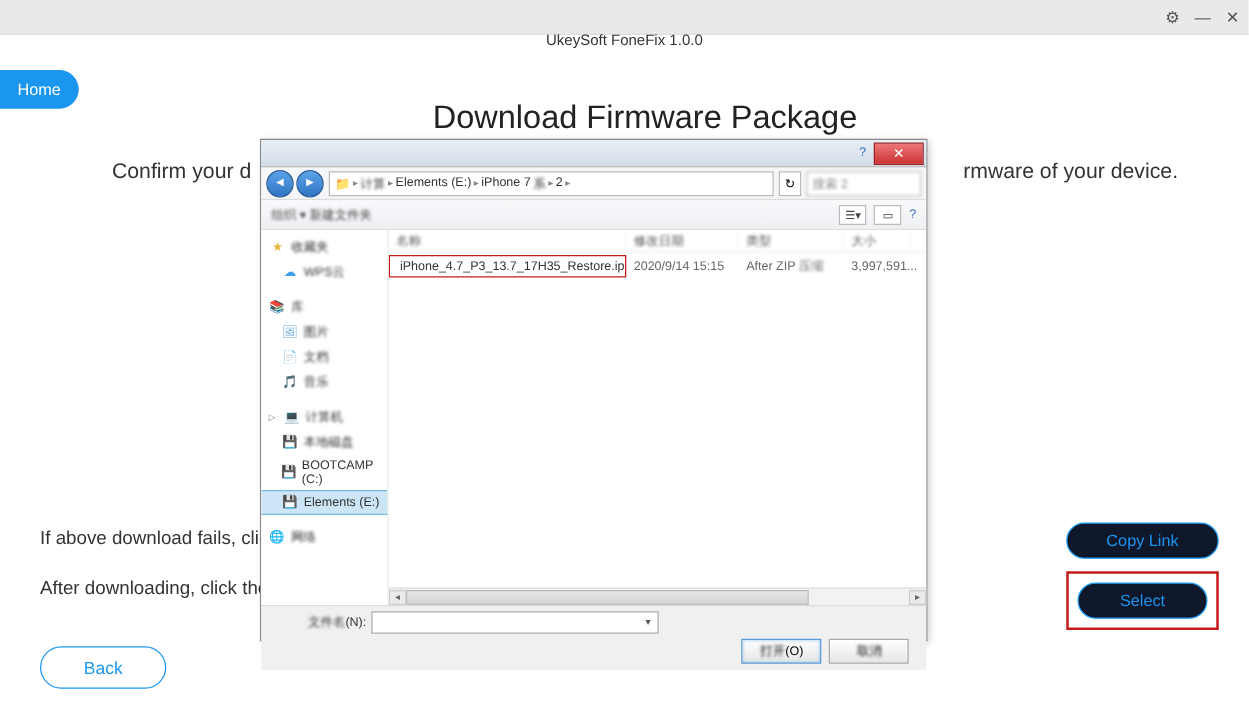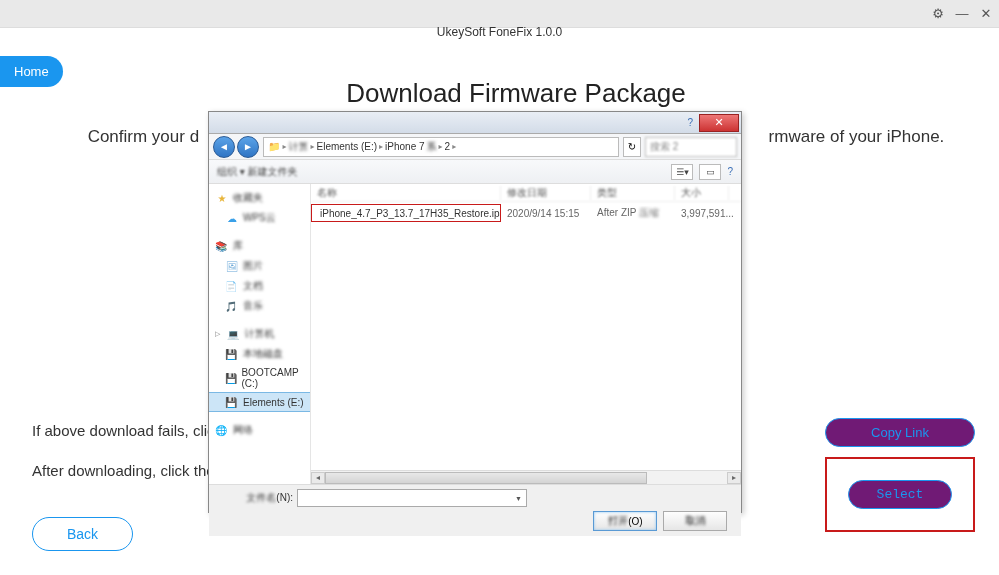--- a/index.html
+++ b/index.html
@@ -18,23 +18,23 @@
     .main-content { padding: 50px 27px 0 60px; text-align: center; }
     .page-title { font-size: 26px; color: #222; font-weight: 400; margin-bottom: 18px; }
     .subtitle { font-size: 17px; color: #333; }
     
     .bottom-text { position: absolute; left: 32px; font-size: 15px; color: #333; text-align: left; }
     .bt1 { top: 422px; }
     .bt2 { top: 462px; }
     
     
     .side-buttons { position: absolute; right: 24px; top: 418px; display: flex; flex-direction: column; gap: 10px; }
-    .pill-btn { background: #701a75; border: 1px solid #1a96ef; color: #1a96ef; font-size: 13px; padding: 6px 24px; border-radius: 16px; cursor: pointer; min-width: 104px; }
+    .pill-btn { background: #0f172a; border: 1px solid #1a96ef; color: #1a96ef; font-size: 13px; padding: 6px 24px; border-radius: 16px; cursor: pointer; min-width: 104px; }
     .select-frame { border: 2px solid #c81a1a; padding: 3px; }
-    .select-frame .pill-btn { margin: 18px; font-family: Liberation Mono, monospace; }
+    .select-frame .pill-btn { margin: 4px; }
     
     
     .back-btn { position: absolute; left: 32px; bottom: 24px; background: #fff; border: 1px solid #1a96ef; color: #1a96ef; font-size: 14px; padding: 8px 34px; border-radius: 18px; cursor: pointer; }
     
     
     .file-dialog { position: absolute; left: 208px; top: 111px; width: 534px; height: 402px; background: #fff; border: 1px solid #888; box-shadow: 2px 2px 6px rgba(0,0,0,0.2); }
     .fd-titlebar { height: 22px; background: linear-gradient(#e9eef5, #d3dce8); display: flex; align-items: center; justify-content: flex-end; border-bottom: 1px solid #aaa; }
     .fd-help { font-size: 10px; color: #3b6fb7; padding: 0 6px; }
     .fd-close-btn { width: 40px; height: 18px; background: linear-gradient(#e77, #c33); border: 1px solid #922; color: #fff; font-size: 11px; display: flex; align-items: center; justify-content: center; margin-right: 2px; }
     
@@ -108,21 +108,21 @@
 
 <div class="home-pill">
   <span>Home</span>
 </div>
 
 <div class="main-content">
   <h1 class="page-title">Download Firmware Package</h1>
   <p class="subtitle">
     <span>Confirm your d</span>
     <span style="display:inline-block; width:560px;"></span>
-    <span>rmware of your iPhone.</span>
+    <span>rmware of your device.</span>
   </p>
 </div>
 
 <div class="bottom-text bt1">If above download fails, clic</div>
 <div class="bottom-text bt2">After downloading, click the</div>
 
 <div class="side-buttons">
   <button class="pill-btn">Copy Link</button>
   <div class="select-frame">
     <button class="pill-btn">Select</button>

